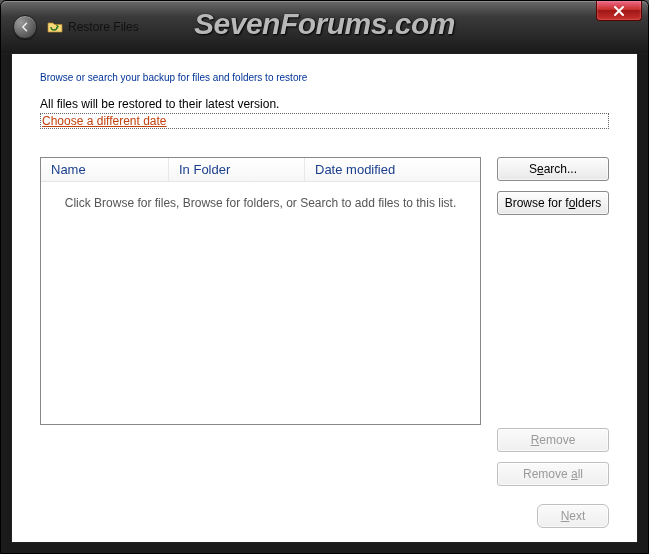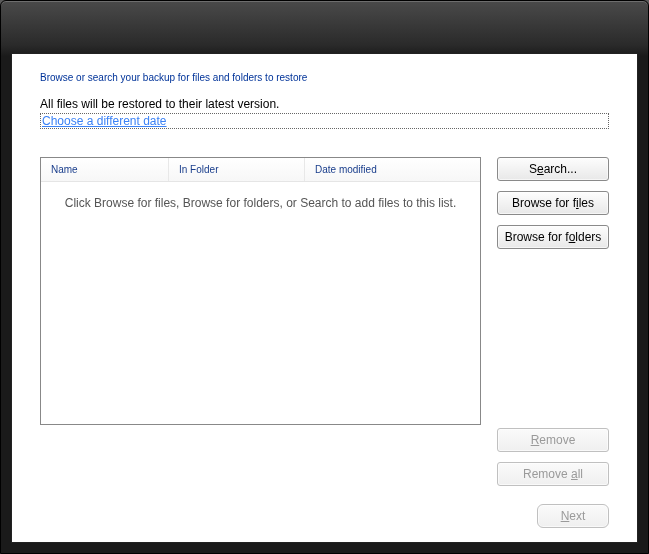--- a/index.html
+++ b/index.html
@@ -89,21 +89,21 @@
       flex-direction: column;
     }
     .heading {
       color: #003399;
       font-size: 10px;
       font-weight: normal;
       margin-bottom: 14px;
     }
     .subtext { color: #000; font-size: 12px; margin-bottom: 2px; }
     .link {
-      color: #3b82f6;
+      color: #c2410c;
       text-decoration: underline;
       border: 1px dotted #666;
       display: inline-block;
       padding: 0 1px;
       font-size: 12px;
       cursor: pointer;
     }
     .main-row {
       display: flex;
       gap: 16px;
@@ -122,21 +122,21 @@
     .list-header {
       display: flex;
       height: 24px;
       align-items: center;
       border-bottom: 1px solid #e5e5e5;
       background: linear-gradient(to bottom, #fff, #f7f7f7);
     }
     .col {
       padding: 0 10px;
       color: #1a3e8c;
-      font-size: 10px;
+      font-size: 13px;
       border-right: 1px solid #e8e8e8;
       height: 100%;
       display: flex;
       align-items: center;
       cursor: pointer;
     }
     .col-name { width: 128px; }
     .col-folder { width: 136px; }
     .col-date { flex: 1; border-right: none; }
     .list-body {
@@ -177,39 +177,59 @@
       margin-top: auto;
       padding-top: 18px;
     }
     .footer .btn { width: 72px; border-radius: 6px; }
     .ul { text-decoration: underline; }
   </style>
 </head>
 <body>
 
 <div class="window-frame">
+  <div class="titlebar">
+    <div class="back-btn">
+      <svg viewBox="0 0 16 16" width="12" height="12">
+          <path d="M10 3 L5 8 L10 13" stroke="#eee" stroke-width="2" fill="none" stroke-linecap="round" stroke-linejoin="round"></path>
+        </svg>
+    </div>
+    <div class="breadcrumb">
+      <svg class="folder-icon" viewBox="0 0 16 14">
+        <path d="M1 3 h5 l1.5 1.5 H15 V12 H1 Z" fill="#f6d77a" stroke="#b88a2a" stroke-width="0.7"></path>
+        <path d="M4 7 a3 3 0 1 0 6 0" stroke="#2a7a2a" stroke-width="1.4" fill="none"></path>
+        <path d="M9.5 5 l1.5 1.5 l-1.5 1.5" stroke="#2a7a2a" stroke-width="1.3" fill="none"></path>
+      </svg>
+      <span class="breadcrumb-text">Restore Files</span>
+    </div>
+    <div class="watermark">SevenForums.com</div>
+    <div class="close-btn">
+      <svg class="close-x" viewBox="0 0 12 12">
+          <path d="M2 2 L10 10 M10 2 L2 10" stroke="#fff" stroke-width="2" stroke-linecap="round"></path>
+        </svg>
+    </div>
+  </div>
 
   <div class="content">
     <div class="heading">Browse or search your backup for files and folders to restore</div>
     <div class="subtext">All files will be restored to their latest version.</div>
     <span class="link">Choose a different date</span>
 
     <div class="main-row">
       <div class="listbox">
         <div class="list-header">
           <div class="col col-name">Name</div>
           <div class="col col-folder">In Folder</div>
           <div class="col col-date">Date modified</div>
         </div>
         <div class="list-body">Click Browse for files, Browse for folders, or Search to add files to this list.</div>
       </div>
 
       <div class="btn-col">
         <button class="btn"><span>S</span><span class="ul">e</span><span>arch...</span></button>
-        <button class="btn"><span>Browse for f</span><span class="ul">i</span><span>les</span></button>
         <button class="btn"><span>Browse for f</span><span class="ul">o</span><span>lders</span></button>
         <div class="spacer"></div>
         <button class="btn" disabled=""><span></span><span class="ul">R</span><span>emove</span></button>
         <button class="btn" disabled=""><span>Remove </span><span class="ul">a</span><span>ll</span></button>
       </div>
     </div>
 
     <div class="footer">
       <button class="btn" disabled=""><span></span><span class="ul">N</span><span>ext</span></button>
     </div>

